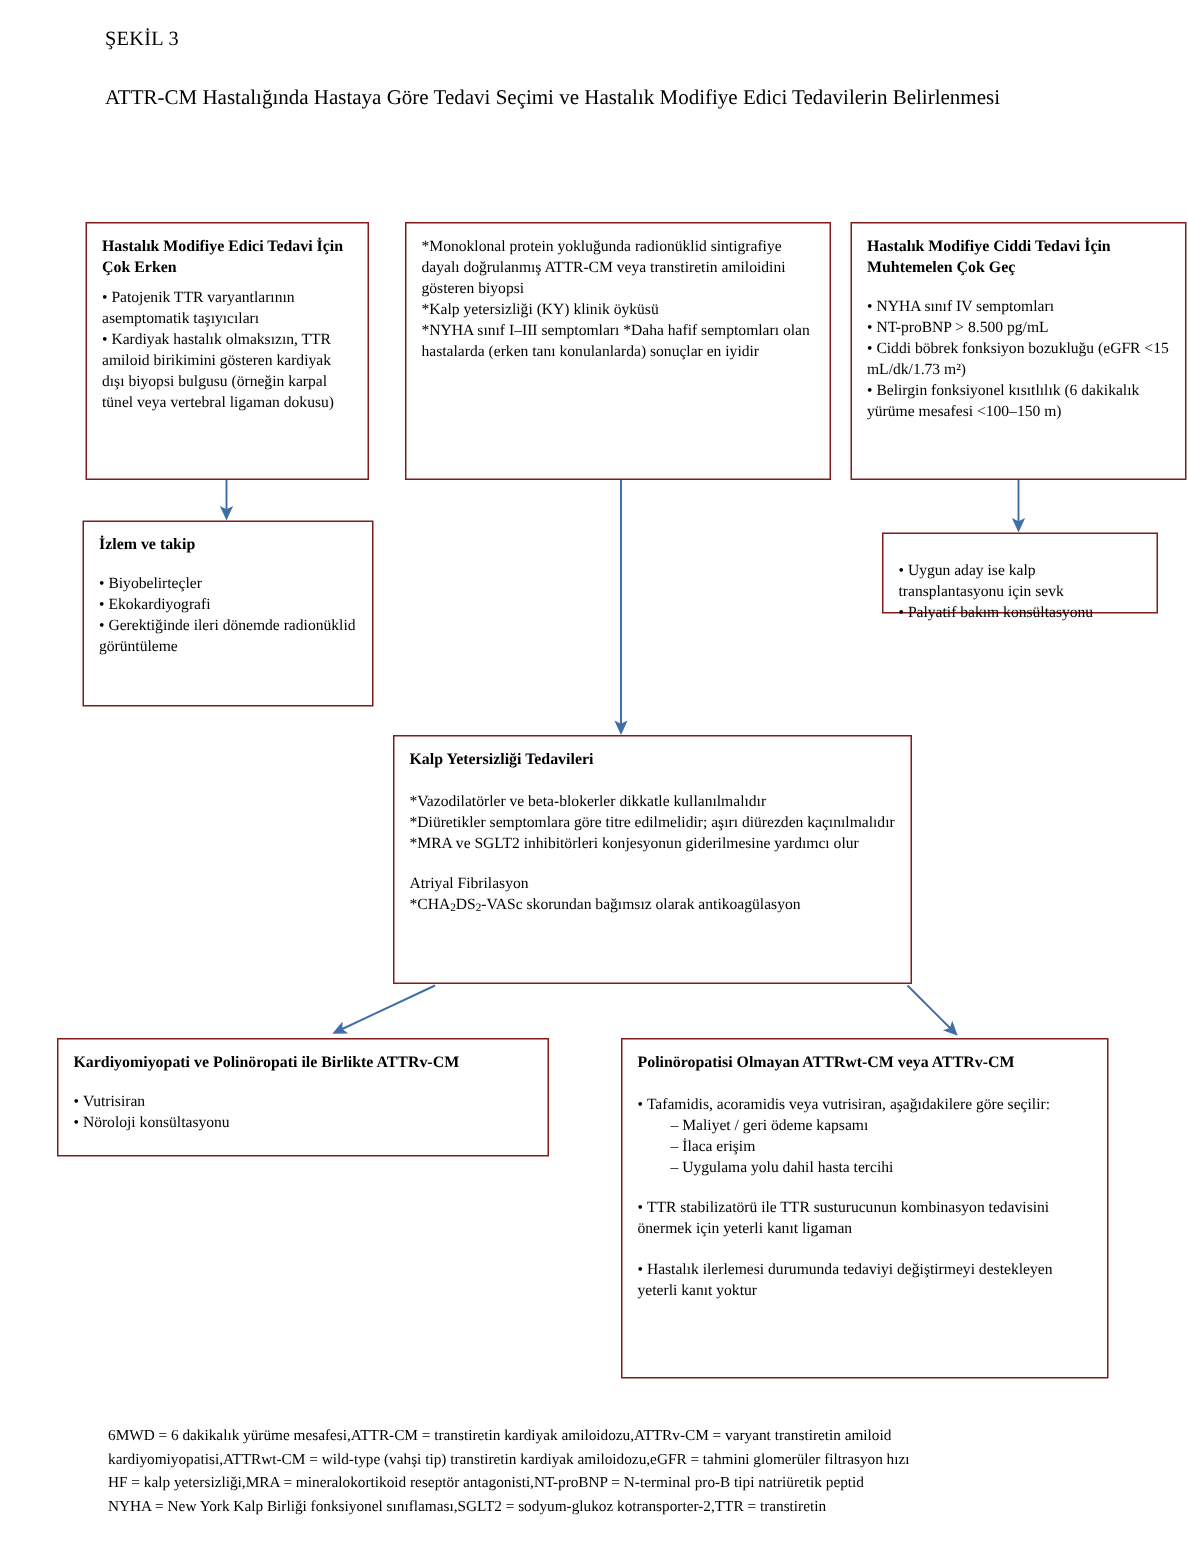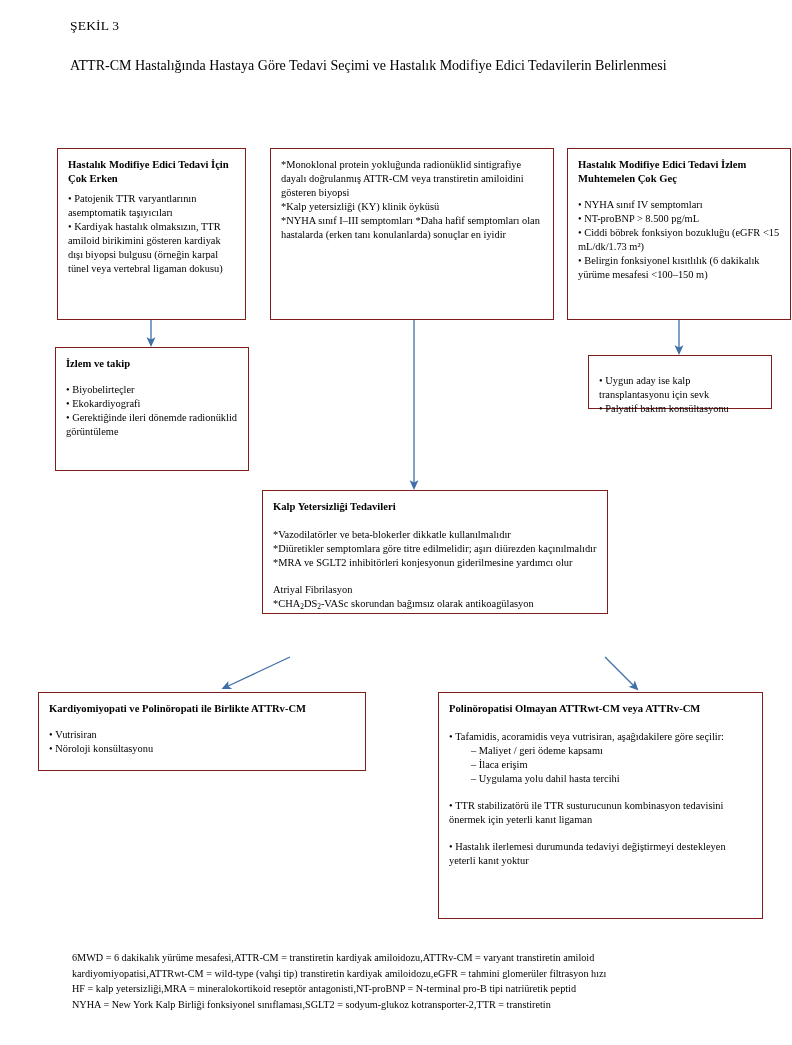--- a/index.html
+++ b/index.html
@@ -77,23 +77,23 @@
   .node li.star::before { content: ""; }
   .node p { margin: 0; }
   .node .spacer { height: 13px; }
 
   
   #box-too-early      { left: 57px;  top: 148px; width: 189px; height: 172px; }
   #box-candidate      { left: 270px; top: 148px; width: 284px; height: 172px; }
   #box-too-late       { left: 567px; top: 148px; width: 224px; height: 172px; }
   #box-monitor        { left: 55px;  top: 347px; width: 194px; height: 124px; }
   #box-transplant     { left: 588px; top: 355px; width: 184px; height: 54px;  padding-top: 18px; }
-  #box-hf            { left: 262px; top: 490px; width: 346px; height: 124px; }
+  #box-hf            { left: 262px; top: 490px; width: 346px; height: 166px; }
   #box-cm-pn          { left: 38px;  top: 692px; width: 328px; height: 79px;  }
-  #box-no-pn          { left: 438px; top: 692px; width: 325px; height: 227px; }
+  #box-no-pn          { left: 414px; top: 692px; width: 325px; height: 227px; }
 
   #box-candidate .hd { margin-bottom: 12px; }
   #box-hf .hd { margin-bottom: 14px; }
   #box-cm-pn .hd { margin-bottom: 12px; }
   #box-no-pn .hd { margin-bottom: 14px; }
   #box-too-late .hd { margin-bottom: 12px; }
   #box-monitor .hd { margin-bottom: 12px; }
 
   
   #wires {
@@ -153,21 +153,21 @@
 
   <div class="node" id="box-candidate">
     <ul>
       <li class="star">*Monoklonal protein yokluğunda radionüklid sintigrafiye dayalı doğrulanmış ATTR-CM veya transtiretin amiloidini gösteren biyopsi</li>
       <li class="star">*Kalp yetersizliği (KY) klinik öyküsü</li>
       <li class="star">*NYHA sınıf I–III semptomları   *Daha hafif semptomları olan hastalarda (erken tanı konulanlarda) sonuçlar en iyidir</li>
     </ul>
   </div>
 
   <div class="node" id="box-too-late">
-    <div class="hd">Hastalık Modifiye Edici Tedavi İzlem Muhtemelen Çok Geç</div>
+    <div class="hd">Hastalık Modifiye Ciddi Tedavi İçin Muhtemelen Çok Geç</div>
     <ul>
       <li class="b">NYHA sınıf IV semptomları</li>
       <li class="b">NT-proBNP &gt; 8.500 pg/mL</li>
       <li class="b">Ciddi böbrek fonksiyon bozukluğu (eGFR &lt;15 mL/dk/1.73 m²)</li>
       <li class="b">Belirgin fonksiyonel kısıtlılık (6 dakikalık yürüme mesafesi &lt;100–150 m)</li>
     </ul>
   </div>
 
   <div class="node" id="box-monitor">
     <div class="hd">İzlem ve takip</div>

